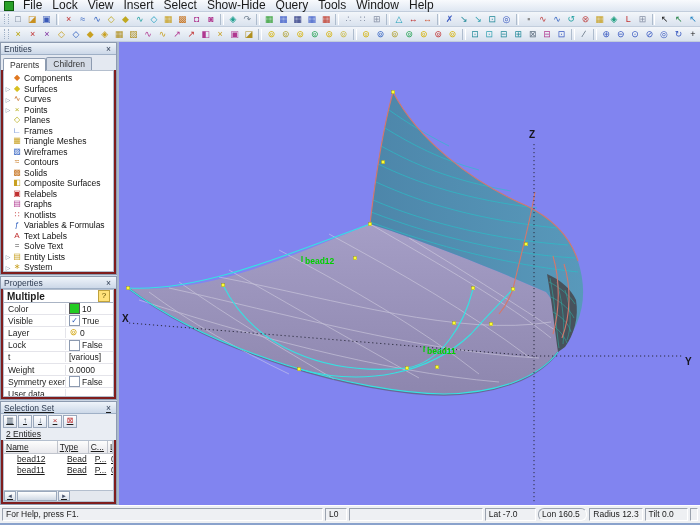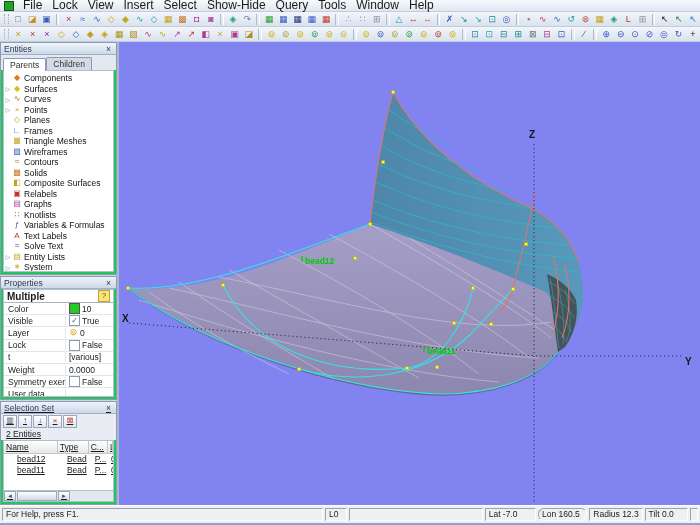--- a/index.html
+++ b/index.html
@@ -29,21 +29,21 @@
   .grip{width:3px;height:10px;border-left:1px dotted #9fb0c6;border-right:1px dotted #9fb0c6;margin:0 2px;}
   .tbi{width:13px;height:12px;font-size:9px;line-height:12px;text-align:center;display:inline-block;
     border:1px solid transparent;}
   .tbsep{width:2px;height:11px;border-left:1px solid #aebccd;border-right:1px solid #fff;
     margin:0 2px;display:inline-block;}
 
   
   .main{flex:1 1 auto;display:flex;min-height:0;}
   .dock{width:117px;flex:0 0 auto;background:#ccd6e4;display:flex;flex-direction:column;
     border-right:2px solid #aab8cc;}
-  .panel{display:flex;flex-direction:column;border:1px solid #8d9bb0;background:#22c55e;min-height:0;}
+  .panel{display:flex;flex-direction:column;border:1px solid #8d9bb0;background:#7f1d1d;min-height:0;}
   .phead{height:11px;background:linear-gradient(#eff4fa,#ccd8e8);border-bottom:1px solid #9fb0c6;
     display:flex;align-items:center;padding:0 3px;flex:0 0 auto;}
   .phead span{font-size:8.5px;color:#2c3a50;}
   .pclose{margin-left:auto;font-size:8px;color:#333;width:9px;text-align:center;}
 
   
   .panel.entities{flex:0 0 231px;}
   .tabs{display:flex;padding:2px 2px 0 2px;background:#e4e9f1;flex:0 0 auto;}
   .tab{font-size:8.5px;padding:1px 6px;border:1px solid #8d9bb0;border-bottom:none;
     border-radius:2px 2px 0 0;background:#d4dbe6;color:#333;}

